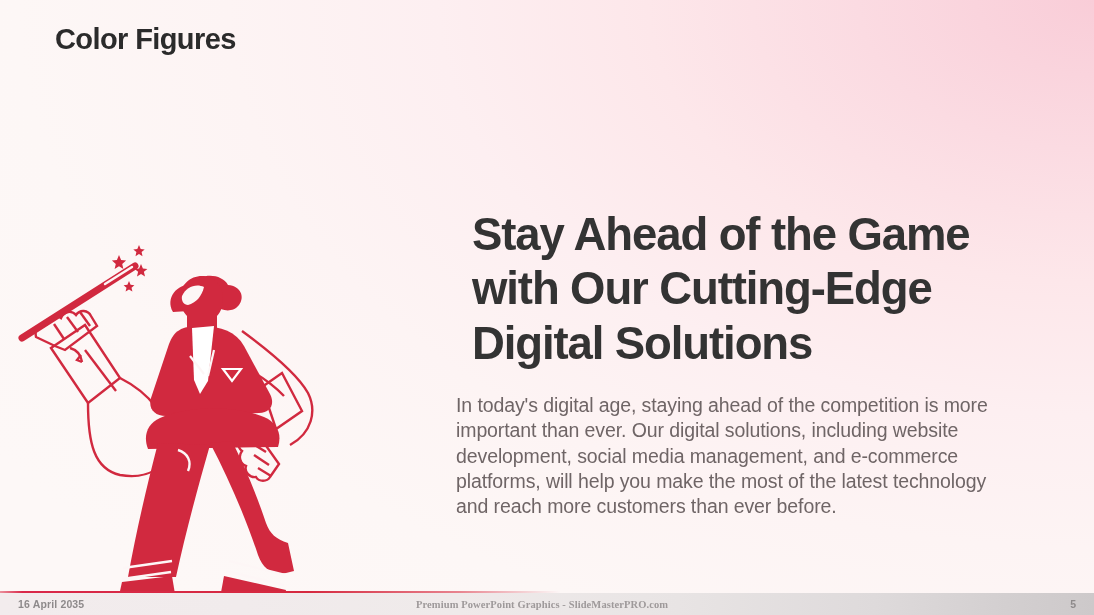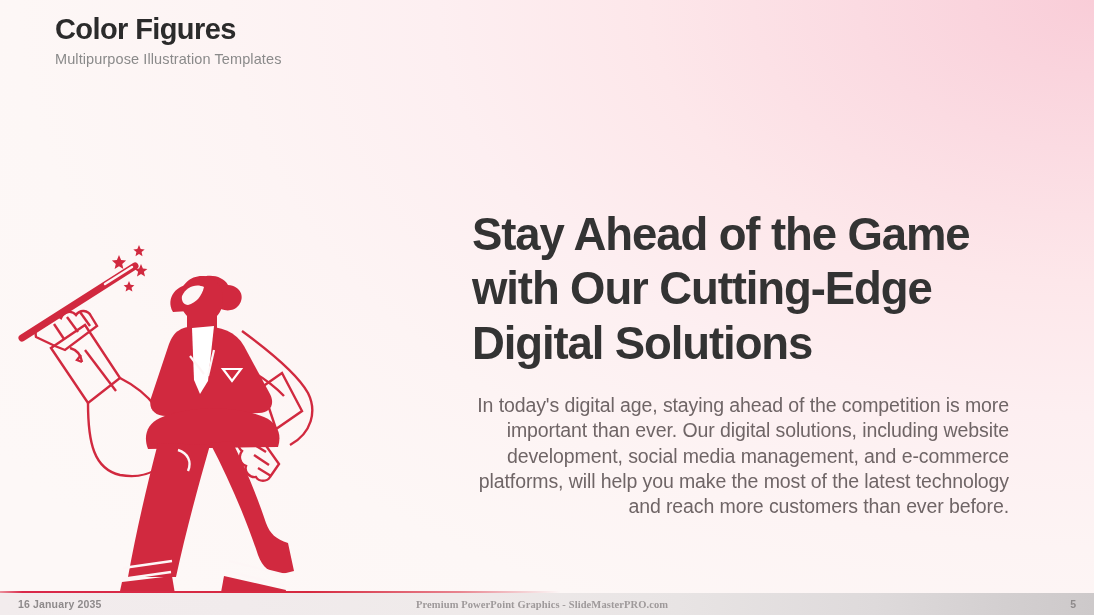--- a/index.html
+++ b/index.html
@@ -27,21 +27,21 @@
         #fdeff1 50%,
         #fdf4f4 66%,
         #fdf7f6 82%,
         #fdf8f7 100%);
   }
 
   
   .header {
     position: absolute;
     left: 55px;
-    top: 14px;
+    top: 24px;
   }
   .header-title {
     font-size: 29px;
     font-weight: bold;
     color: #2b2b2b;
     letter-spacing: -0.6px;
     line-height: 1.05;
     white-space: nowrap;
   }
   .header-subtitle {
@@ -68,21 +68,20 @@
     letter-spacing: -1.1px;
     margin: 16px;
   }
   .body-copy {
     margin: 22px 0 8px 0;
     font-size: 19.5px;
     line-height: 1.295;
     color: #6f6566;
     letter-spacing: -0.1px;
     width: 553px;
-    text-align: right;
   }
 
   
   .illustration {
     position: absolute;
     left: 10px;
     top: 238px;
     width: 350px;
     height: 375px;
   }
@@ -145,21 +144,20 @@
     color: #8e8a8b;
   }
 </style>
 </head>
 <body>
 
 <div class="slide">
 
   <div class="header">
     <div class="header-title">Color Figures</div>
-    <div class="header-subtitle">Multipurpose Illustration Templates</div>
   </div>
 
   <div class="illustration">
     <svg viewBox="0 0 350 375" xmlns="http://www.w3.org/2000/svg">
 
       <g>
         <line x1="12" y1="100" x2="125" y2="28" stroke="#D1293F" stroke-width="7" stroke-linecap="round"></line>
         <line x1="95" y1="46" x2="122" y2="29" stroke="#FDF6F6" stroke-width="2.4" stroke-linecap="round"></line>
       </g>
 
@@ -235,18 +233,18 @@
     </svg>
   </div>
 
   <div class="content">
     <h1 class="headline">Stay Ahead of the Game with Our Cutting-Edge Digital Solutions</h1>
     <p class="body-copy">In today's digital age, staying ahead of the competition is more important than ever. Our digital solutions, including website development, social media management, and e-commerce platforms, will help you make the most of the latest technology and reach more customers than ever before.</p>
   </div>
 
   <div class="footer-rule"></div>
   <div class="footer-bar">
-    <span class="footer-date">16 January 2035</span>
+    <span class="footer-date">16 April 2035</span>
     <span class="footer-center">Premium PowerPoint Graphics - SlideMasterPRO.com</span>
     <span class="footer-page">5</span>
   </div>
 
 </div>
 
 </body></html>

